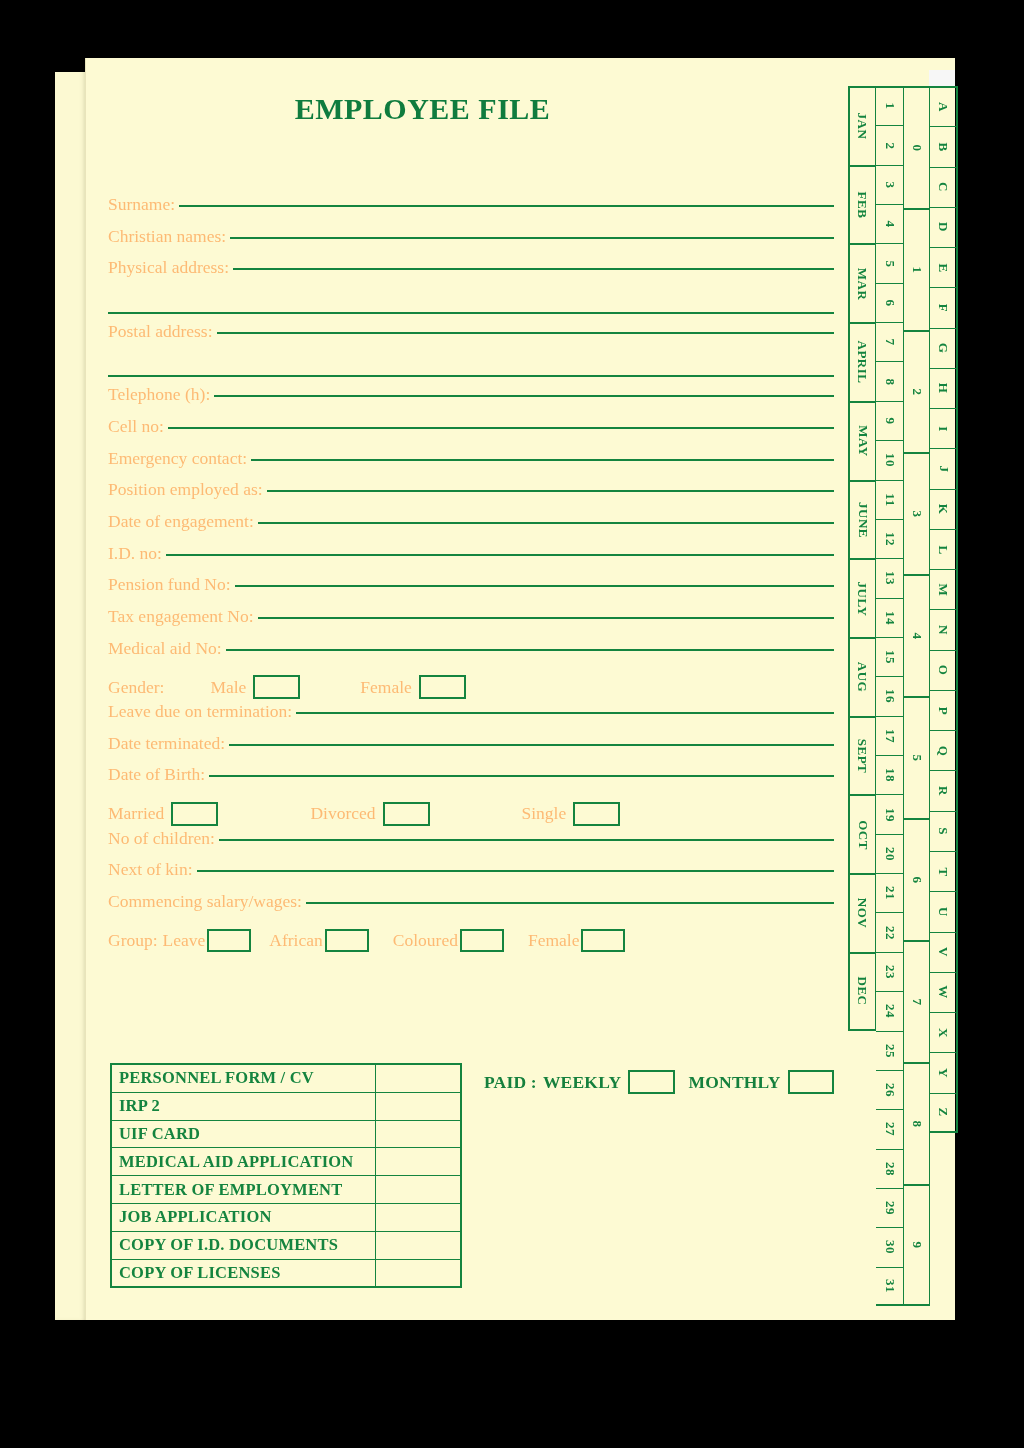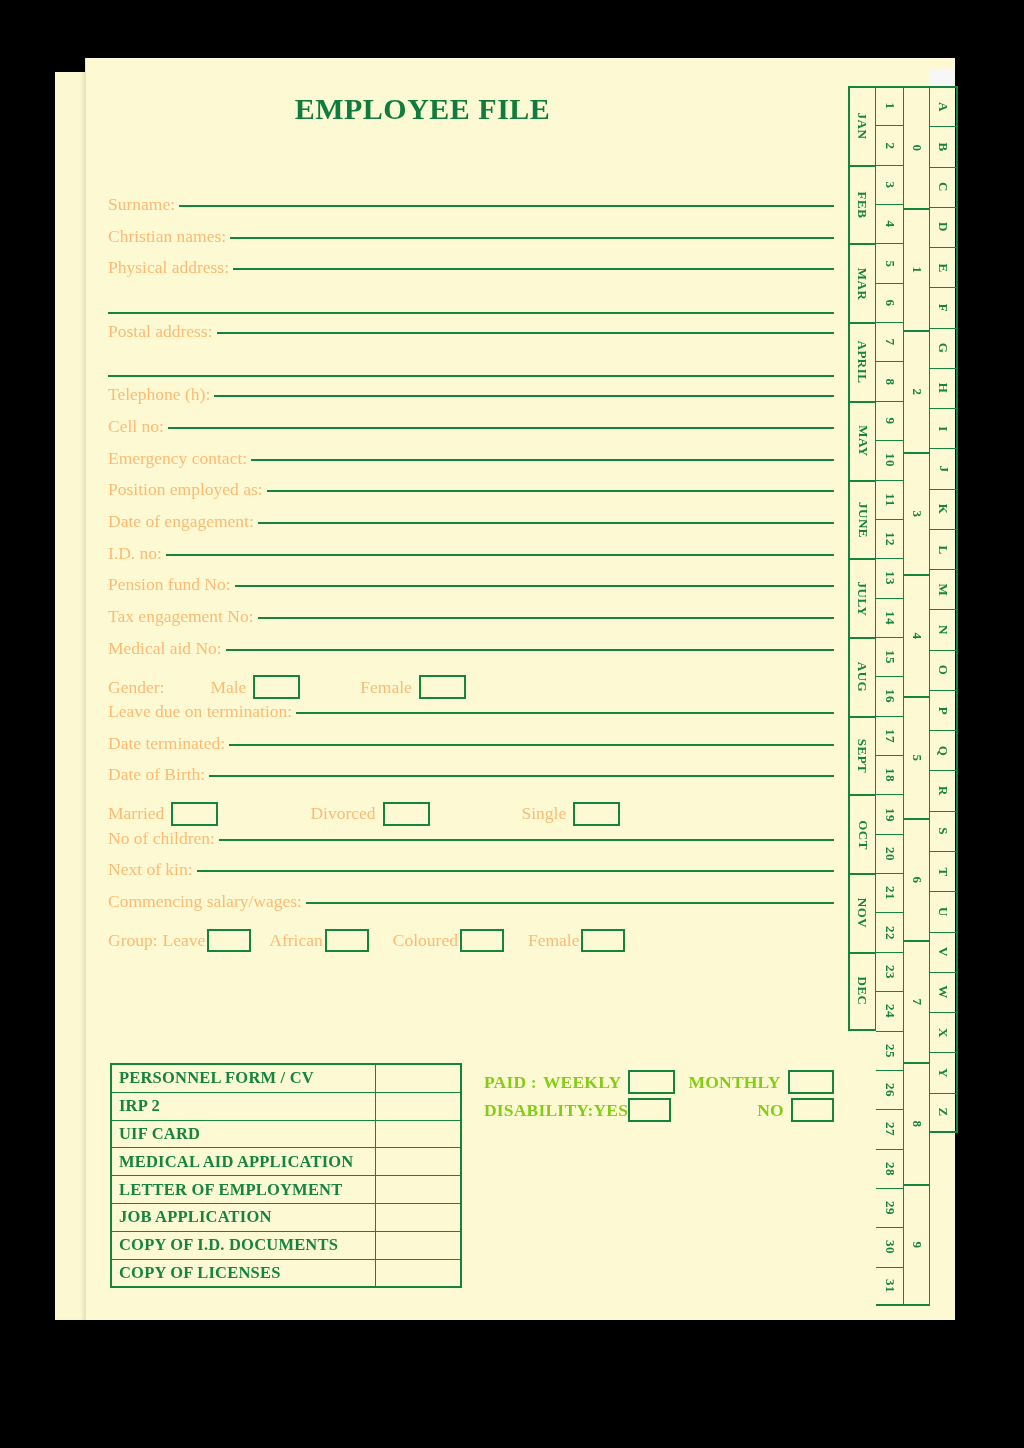--- a/index.html
+++ b/index.html
@@ -156,21 +156,21 @@
     width: 84px;
     padding: 0;
   }
 
   
   #paidblock {
     position: absolute;
     left: 484px;
     top: 1068px;
     width: 350px;
-    color: #84cc16;
+    color: #15803d;
     font-size: 17.5px;
     font-weight: bold;
     letter-spacing: 0.2px;
     font-family: Liberation Serif, serif;
   }
   #paidblock .prow {
     display: flex;
     align-items: center;
     height: 28px;
     white-space: nowrap;
@@ -388,26 +388,20 @@
   </table>
 
 <div id="paidblock">
   <div class="prow">
     <span>PAID :</span>
     <span class="gap-lbl" style="margin-left:6px">WEEKLY</span>
     <span class="cb"></span>
     <span class="gap-lbl" style="margin-left:14px">MONTHLY</span>
     <span class="cb"></span>
   </div>
-  <div class="prow">
-    <span>DISABILITY:YES</span>
-    <span class="cb"></span>
-    <span class="gap-lbl" style="margin-left:86px">NO</span>
-    <span class="cb"></span>
-  </div>
 </div>
 
 <div id="tabgrid">
   <div class="tg-top"></div>
   <div class="col c-month">
       <div class="cell" style="top: 0px; height: 78.7097px;">
         <span>JAN</span>
       </div>
       <div class="cell" style="top: 78.7097px; height: 78.7097px;">
         <span>FEB</span>

